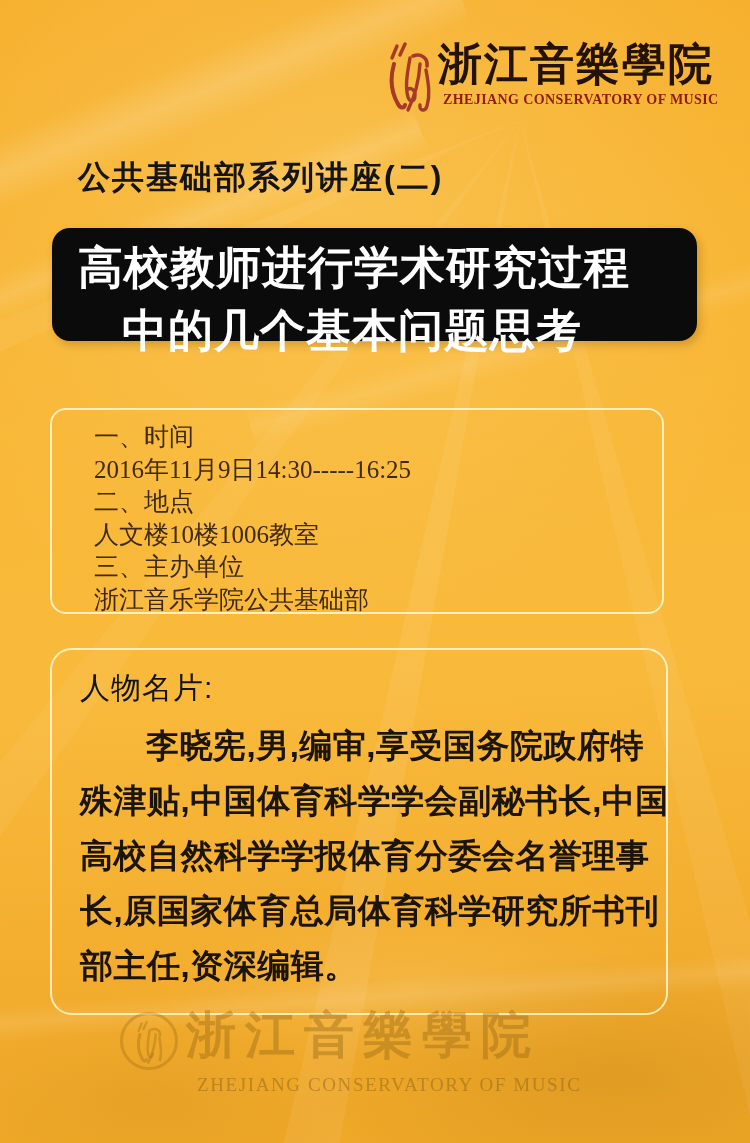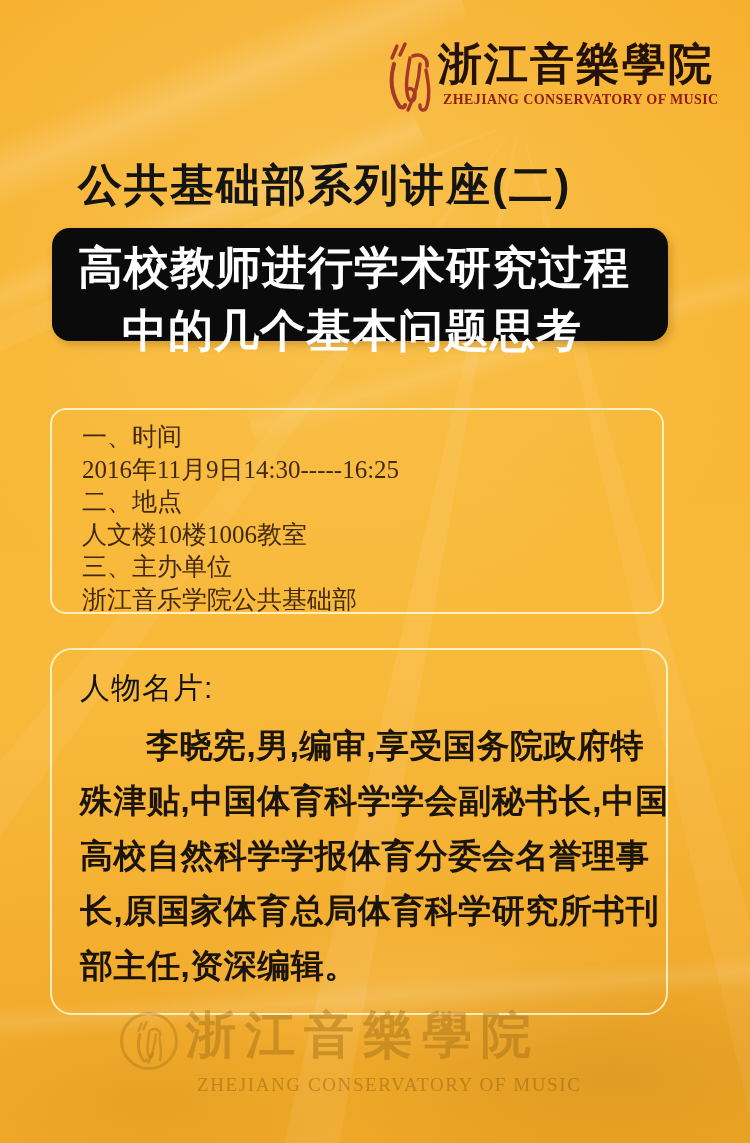--- a/index.html
+++ b/index.html
@@ -41,38 +41,39 @@
     letter-spacing:2px;color:#241206;white-space:nowrap;
   }
   .logo-en{
     position:absolute;left:443px;top:92px;width:280px;
     font-family:"Liberation Serif",serif;font-weight:bold;font-size:14px;
     letter-spacing:.4px;color:#8e1c12;white-space:nowrap;
   }
   
   .series-title{
     position:absolute;left:78px;top:156px;width:640px;
-    font-size:44px;font-weight:bold;color:#141414;letter-spacing:2px;white-space:nowrap;
+    font-size:32px;font-weight:bold;color:#141414;letter-spacing:2px;white-space:nowrap;
   }
   .lecture-box{
     position:absolute;left:52px;top:228px;width:616px;height:113px;
     background:#0b0b0b;border-radius:18px;
     box-shadow:3px 4px 8px rgba(120,70,0,.28);
+    padding-left:29px;
   }
   .lecture-box .l1,.lecture-box .l2{
     position:absolute;left:26px;color:#fff;font-weight:bold;font-size:45px;
     letter-spacing:1px;white-space:nowrap;
   }
   .lecture-box .l1{top:10px;}
   .lecture-box .l2{top:73px;margin-left:44px;}
   
   .info-box{
     position:absolute;left:50px;top:408px;width:614px;height:206px;box-sizing:border-box;
     border:2px solid rgba(255,248,212,.85);border-radius:16px;
-    padding:11px 26px 0 30px;
+    padding:11px 26px 0 42px;
   }
   .info-line{
     font-family:"Liberation Serif",serif;font-size:25px;line-height:32.5px;
     color:#40290e;white-space:nowrap;
   }
   
   .bio-box{
     position:absolute;left:50px;top:648px;width:618px;height:367px;box-sizing:border-box;
     border:2px solid rgba(255,248,212,.85);border-radius:22px;
     padding:18px 24px 0 28px;

